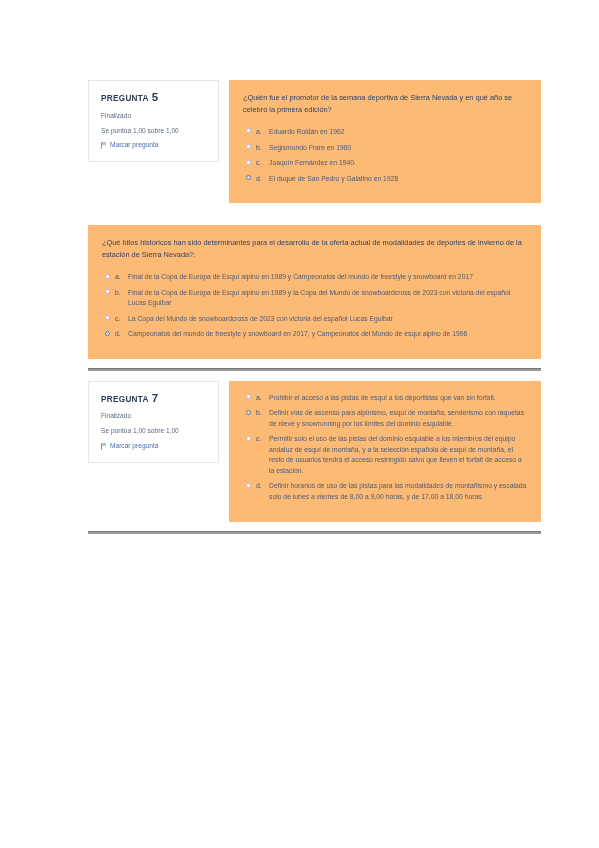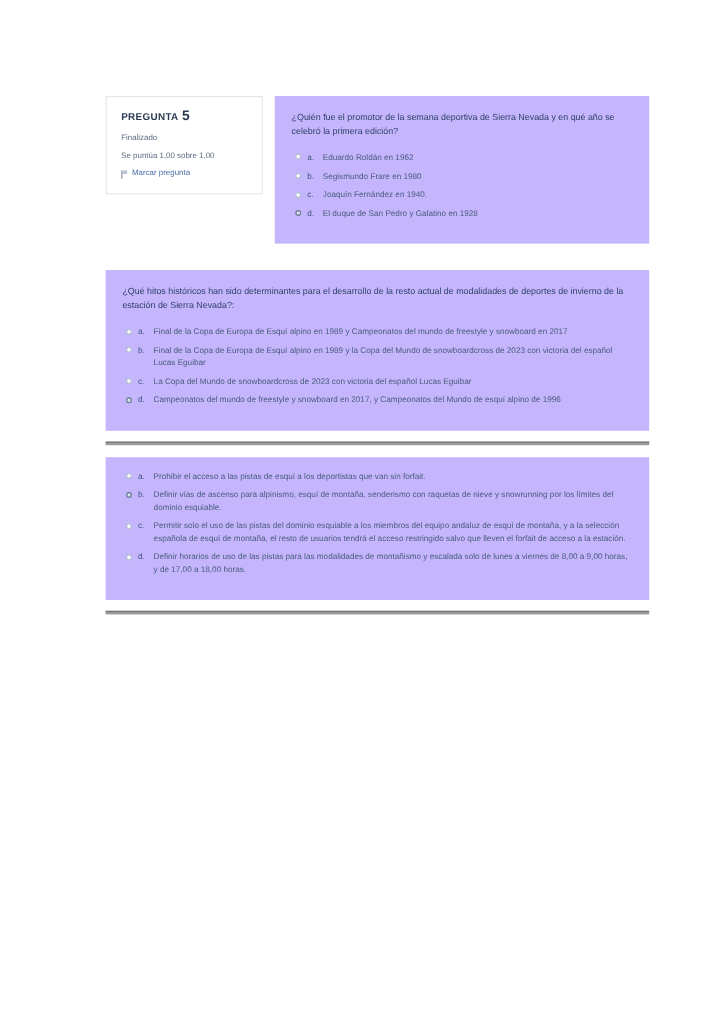--- a/index.html
+++ b/index.html
@@ -89,21 +89,21 @@
   .flag-icon::after {
     content: "";
     position: absolute;
     left: 1px; top: 0.5px;
     width: 4px; height: 3px;
     background: #b9c4d4;
   }
 
   .qpanel {
     flex: 1;
-    background: #c4b5fd;
+    background: #fdba74;
     box-sizing: border-box;
     padding: 12px 14px 14px 14px;
   }
   .qtext {
     font-size: 7.4px;
     line-height: 1.62;
     color: #2f4268;
     margin: 0 0 11px 0;
   }
   .answers {
@@ -195,21 +195,21 @@
             <span class="radio checked"></span>
             <span class="ltr">d.</span>
             <span class="atext">El duque de San Pedro y Galatino en 1928</span>
           </li>
         </ul>
       </div>
     </div>
 
     <div class="qblock" style="margin-top:22px">
       <div class="qpanel">
-        <p class="qtext">¿Qué hitos históricos han sido determinantes para el desarrollo de la resto actual de modalidades de deportes de invierno de la estación de Sierra Nevada?:</p>
+        <p class="qtext">¿Qué hitos históricos han sido determinantes para el desarrollo de la oferta actual de modalidades de deportes de invierno de la estación de Sierra Nevada?:</p>
         <ul class="answers">
           <li class="answer">
             <span class="radio"></span>
             <span class="ltr">a.</span>
             <span class="atext">Final de la Copa de Europa de Esquí alpino en 1989 y Campeonatos del mundo de freestyle y snowboard en 2017</span>
           </li>
           <li class="answer">
             <span class="radio"></span>
             <span class="ltr">b.</span>
             <span class="atext">Final de la Copa de Europa de Esquí alpino en 1989 y la Copa del Mundo de snowboardcross de 2023 con victoria del español Lucas Eguibar</span>
@@ -224,20 +224,31 @@
             <span class="ltr">d.</span>
             <span class="atext">Campeonatos del mundo de freestyle y snowboard en 2017, y Campeonatos del Mundo de esquí alpino de 1996</span>
           </li>
         </ul>
       </div>
     </div>
 
     <div class="rule"></div>
 
     <div class="qblock">
+      <div class="qinfo">
+        <div class="qinfo-title">
+          <span>PREGUNTA</span><span class="qnum">7</span>
+        </div>
+        <div class="qinfo-line">Finalizado</div>
+        <div class="qinfo-line">Se puntúa 1,00 sobre 1,00</div>
+        <div class="qinfo-flag">
+          <span class="flag-icon"></span>
+          <span>Marcar pregunta</span>
+        </div>
+      </div>
       <div class="qpanel">
         <ul class="answers">
           <li class="answer">
             <span class="radio"></span>
             <span class="ltr">a.</span>
             <span class="atext">Prohibir el acceso a las pistas de esquí a los deportistas que van sin forfait.</span>
           </li>
           <li class="answer">
             <span class="radio checked"></span>
             <span class="ltr">b.</span>

